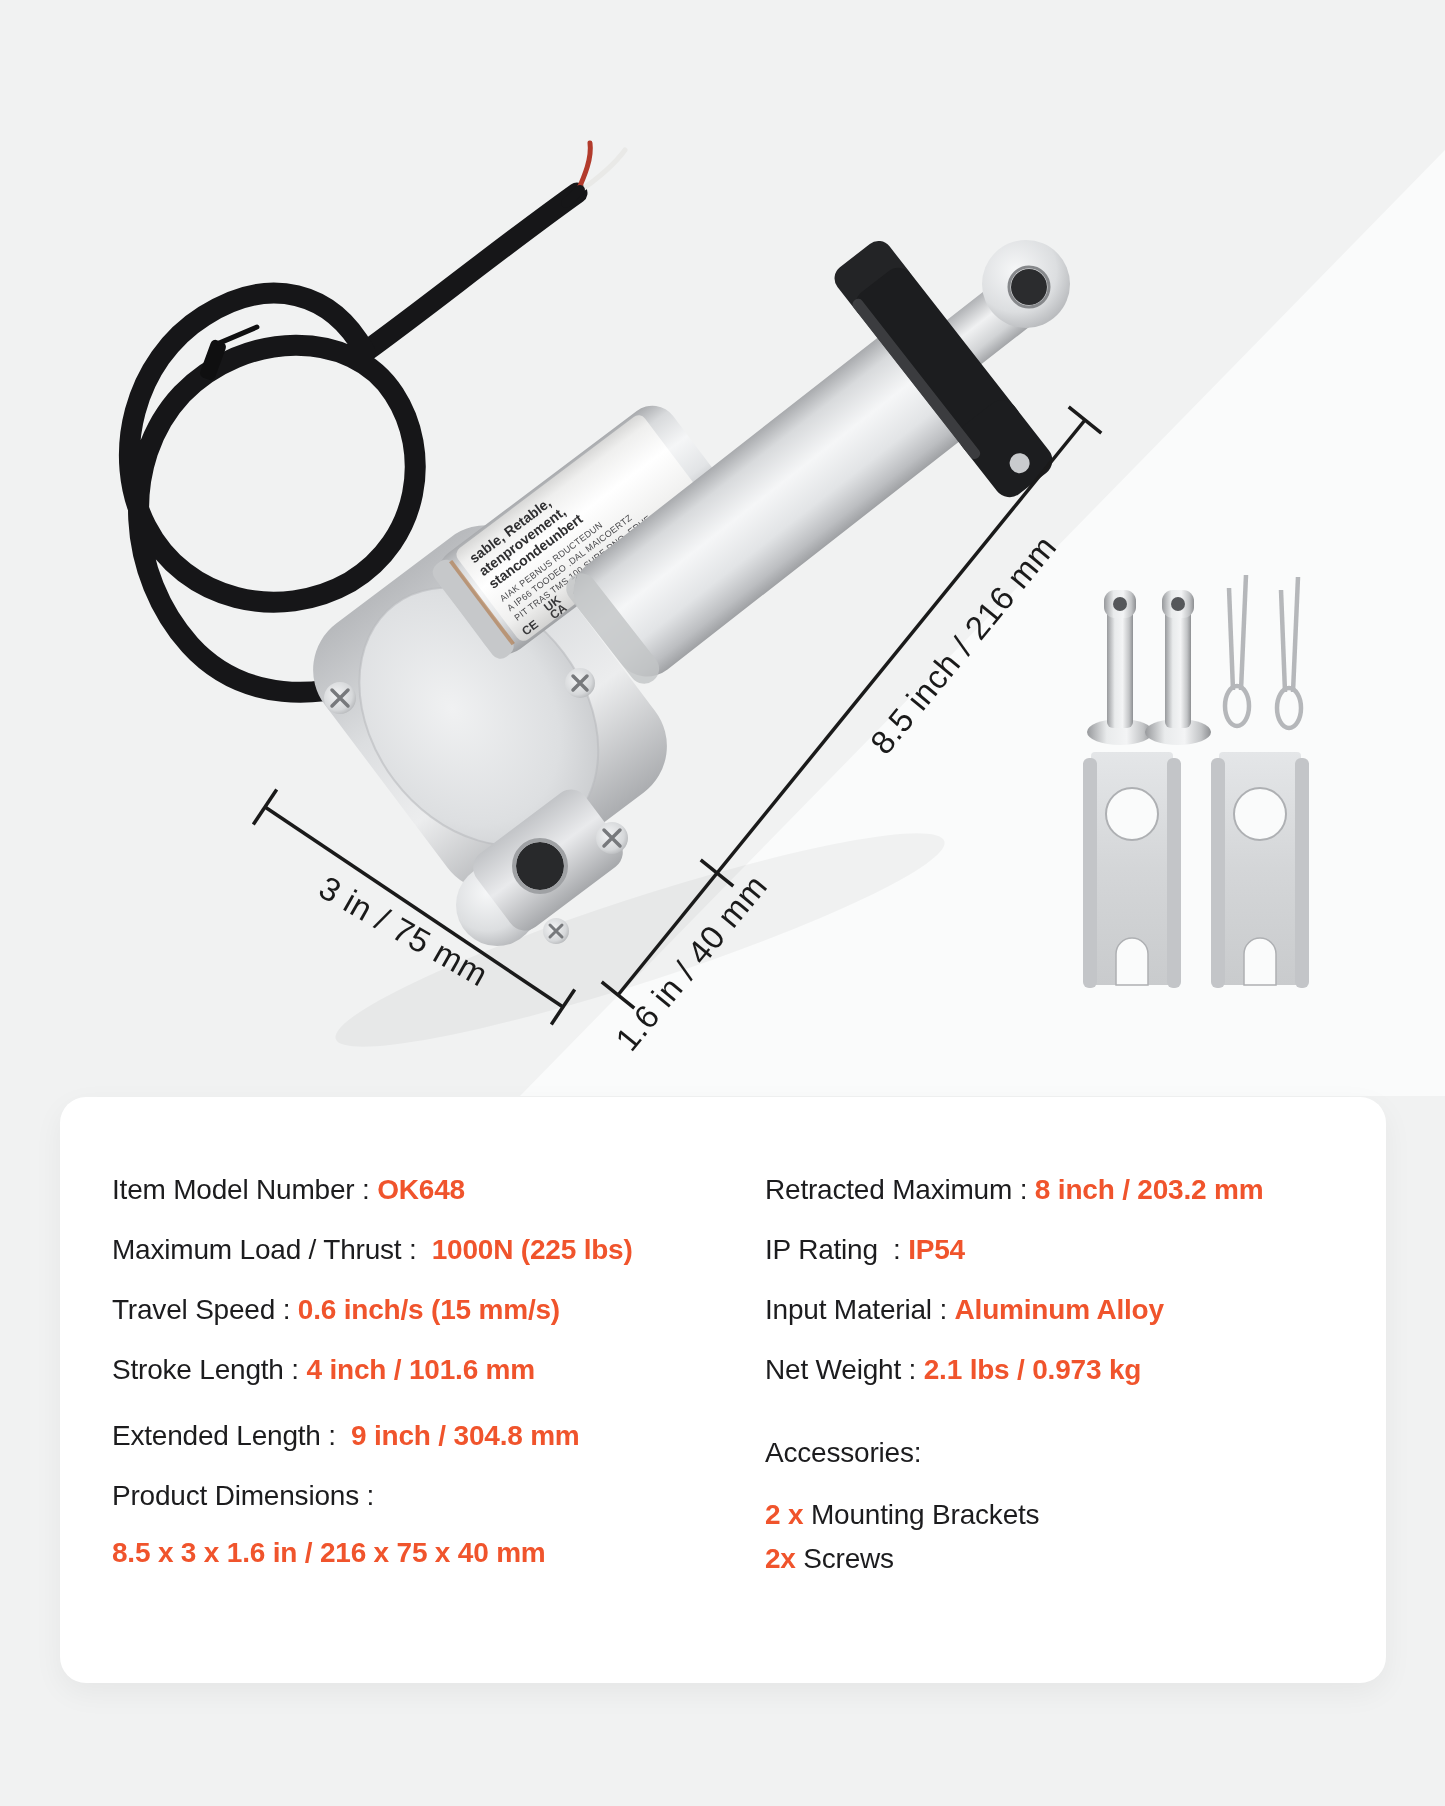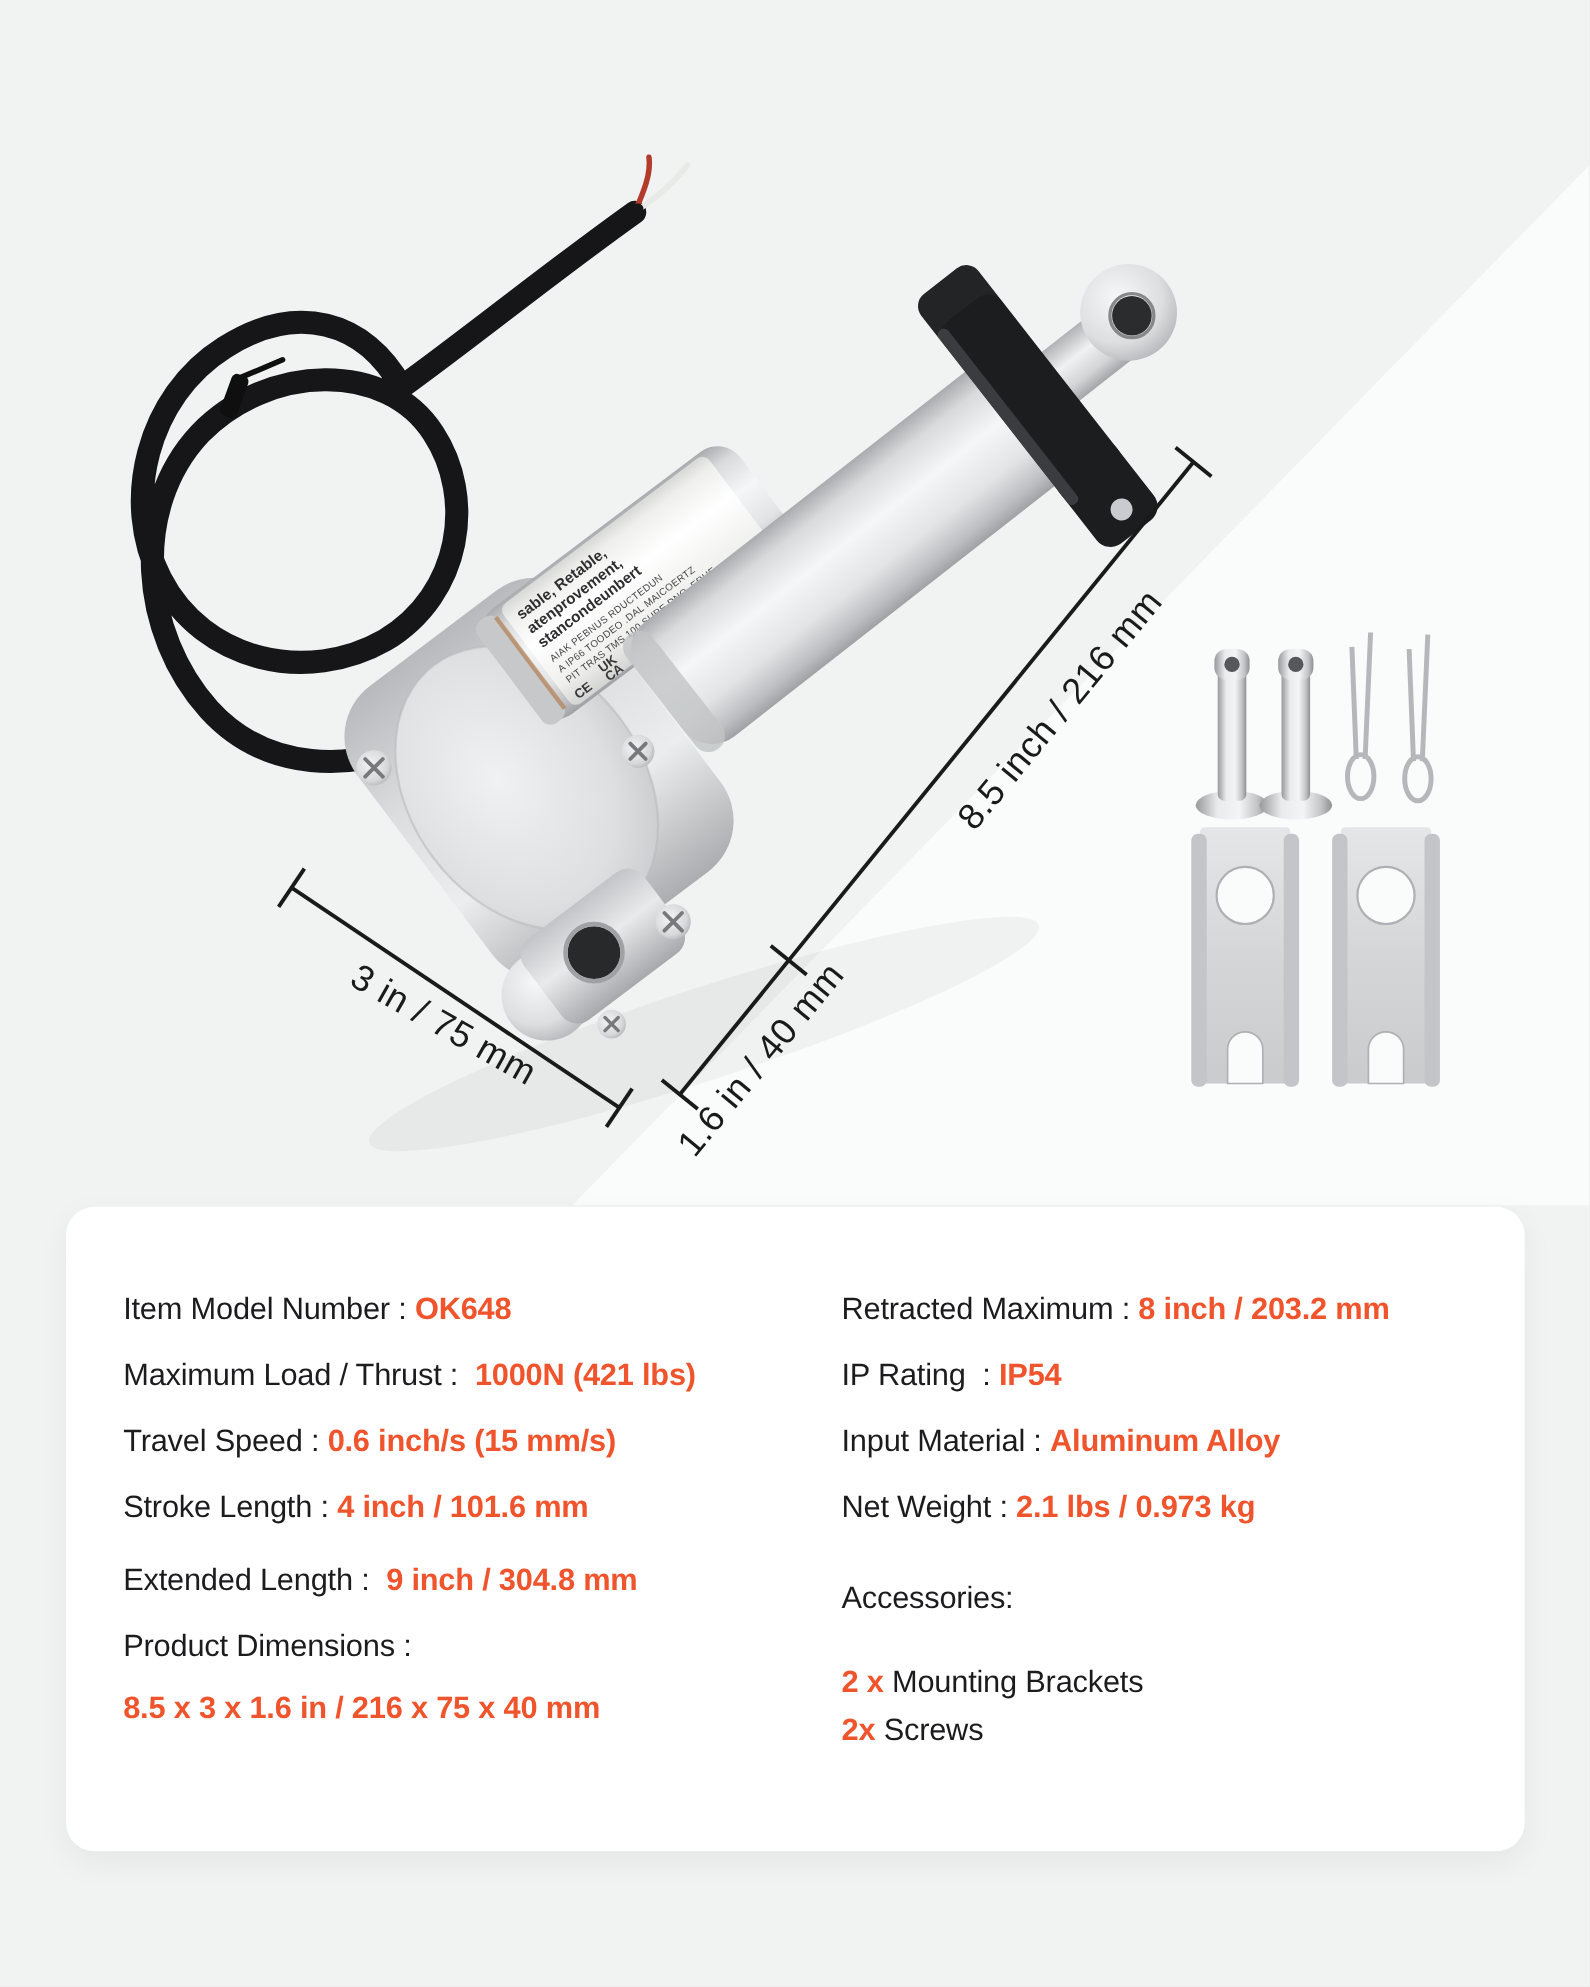--- a/index.html
+++ b/index.html
@@ -15,21 +15,21 @@
   .spec-card{position:absolute;left:60px;top:1097px;width:1326px;height:586px;background:#ffffff;
              border-radius:26px;box-shadow:0 10px 30px rgba(0,0,0,.05);z-index:2;}
   .col{position:absolute;top:63px;}
   .col-left{left:52px;width:630px;}
   .col-right{left:705px;width:590px;}
   .row{margin:0;font-size:28px;line-height:60px;color:#1c1c1e;white-space:pre;letter-spacing:-.2px;}
   .row .val{color:#f0542c;font-weight:700;}
   .row-extended{margin-top:6px;}
   .row-dimv{line-height:54px;}
   .acc-title{margin-top:23px;}
-  .acc-list{margin:24px 0 0 0;padding:0;list-style:none;}
+  .acc-list{margin:10px 0 0 0;padding:0;list-style:none;}
   .acc-item{font-size:28px;line-height:44px;color:#1c1c1e;white-space:pre;letter-spacing:-.2px;}
   .acc-qty{color:#f0542c;font-weight:700;}
 </style>
 </head>
 <body>
 
 <div class="stage">
 
   <svg class="photo-svg" width="1445" height="1096" viewBox="0 0 1445 1096">
     <defs>
@@ -265,21 +265,21 @@
         <rect x="84" y="6" width="14" height="230" rx="6" fill="#c3c5c8"></rect>
         <circle cx="49" cy="62" r="26" fill="#fafbfb" stroke="#aeb0b3" stroke-width="2"></circle>
         <path d="M 33,233 L 33,202 A 16 16 0 0 1 65,202 L 65,233 Z" fill="#fafbfb" stroke="#aeb0b3" stroke-width="1.5"></path>
       </g>
     </g>
   </svg>
 
   <div class="spec-card">
     <div class="col col-left">
       <p class="row"><span class="lbl">Item Model Number : </span><span class="val">OK648</span></p>
-      <p class="row"><span class="lbl">Maximum Load / Thrust :  </span><span class="val">1000N (421 lbs)</span></p>
+      <p class="row"><span class="lbl">Maximum Load / Thrust :  </span><span class="val">1000N (225 lbs)</span></p>
       <p class="row"><span class="lbl">Travel Speed : </span><span class="val">0.6 inch/s (15 mm/s)</span></p>
       <p class="row"><span class="lbl">Stroke Length : </span><span class="val">4 inch / 101.6 mm</span></p>
       <p class="row row-extended"><span class="lbl">Extended Length :  </span><span class="val">9 inch / 304.8 mm</span></p>
       <p class="row"><span class="lbl">Product Dimensions : </span></p>
       <p class="row row-dimv"><span class="val">8.5 x 3 x 1.6 in / 216 x 75 x 40 mm</span></p>
     </div>
     <div class="col col-right">
       <p class="row"><span class="lbl">Retracted Maximum : </span><span class="val">8 inch / 203.2 mm</span></p>
       <p class="row"><span class="lbl">IP Rating  : </span><span class="val">IP54</span></p>
       <p class="row"><span class="lbl">Input Material : </span><span class="val">Aluminum Alloy</span></p>

